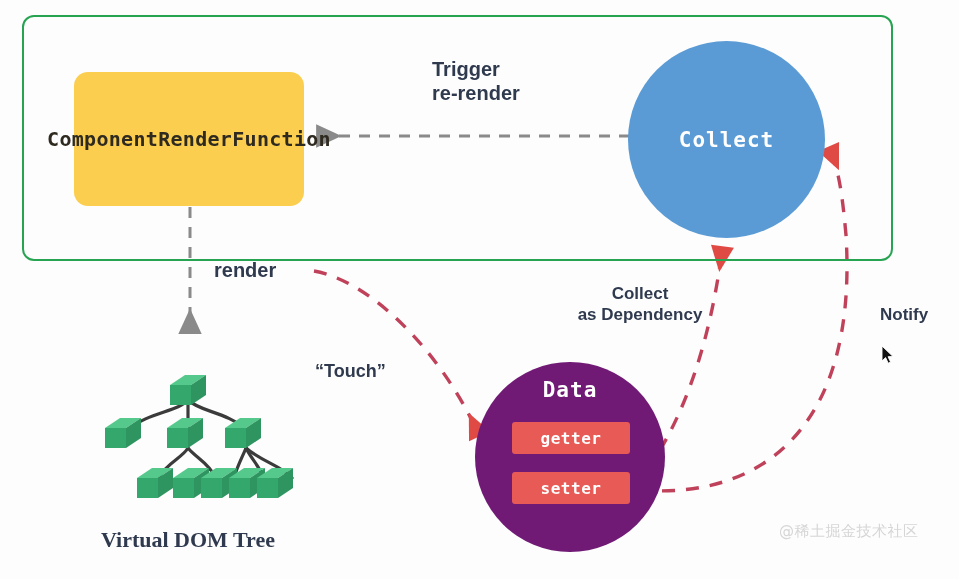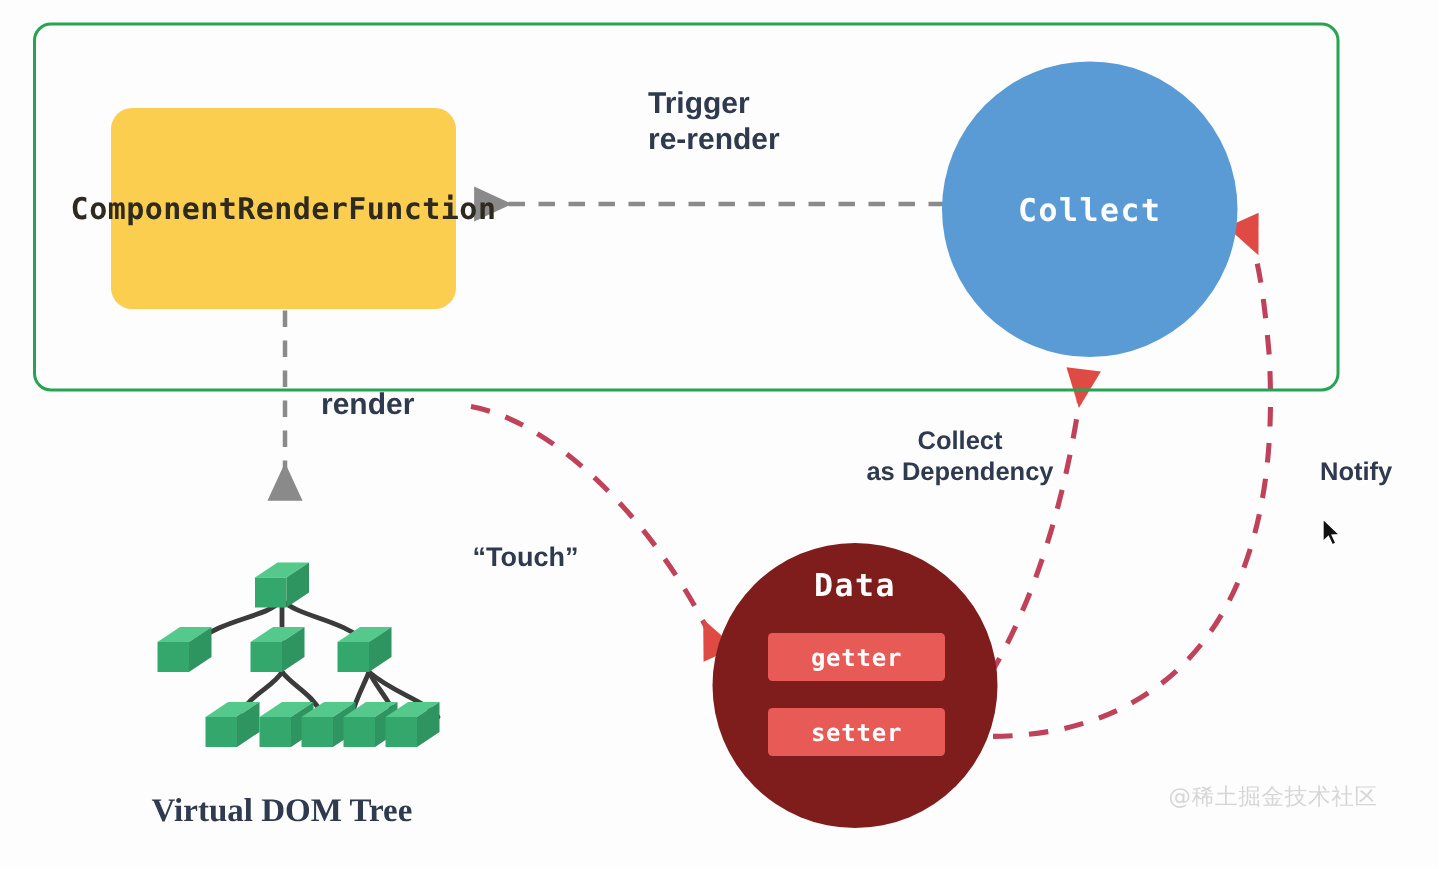--- a/index.html
+++ b/index.html
@@ -78,21 +78,21 @@
   }
 
   
   .data-circle {
     position: absolute;
     left: 475px;
     top: 362px;
     width: 190px;
     height: 190px;
     border-radius: 50%;
-    background: #7f1d1d;
+    background: #701a75;
   }
   .data-title {
     position: absolute;
     left: 0;
     top: 16px;
     width: 190px;
     text-align: center;
     font-family: "DejaVu Sans Mono", "Liberation Mono", monospace;
     font-size: 21px;
     font-weight: 700;

